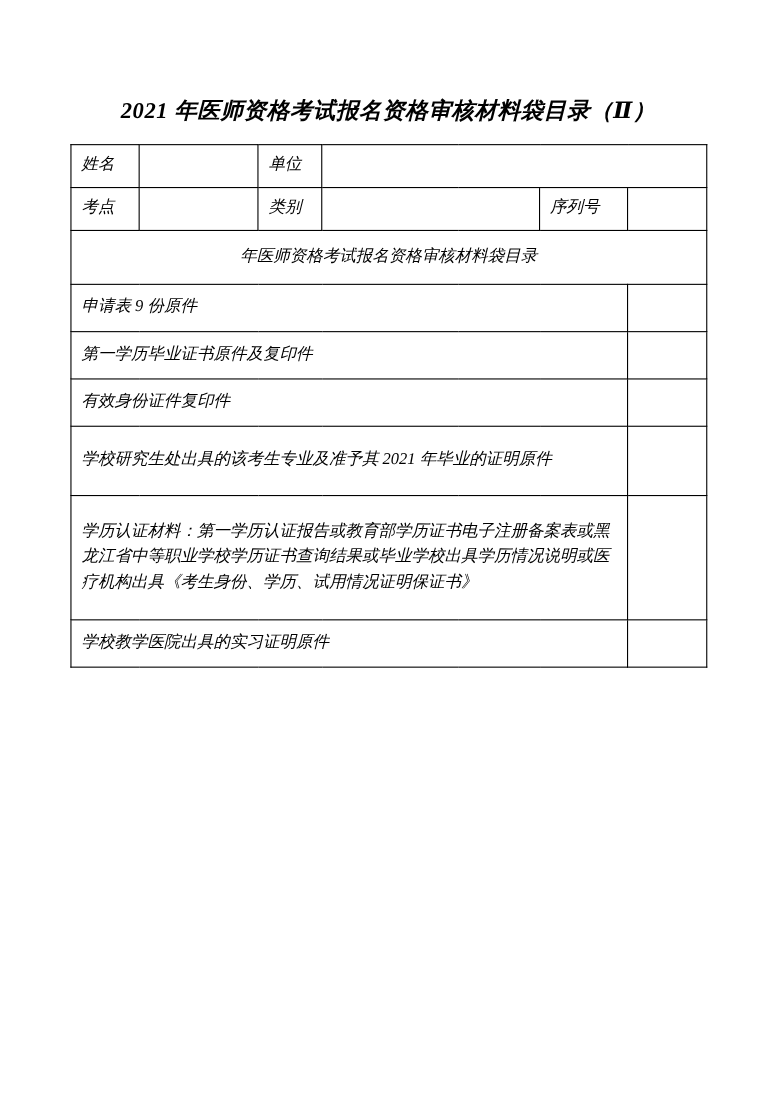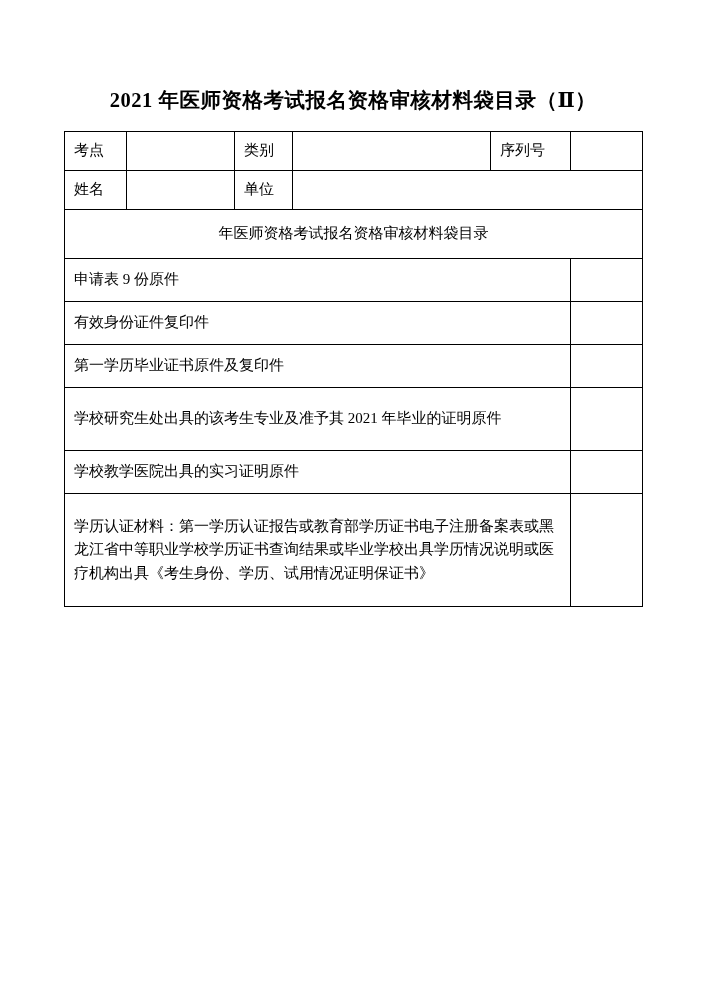--- a/index.html
+++ b/index.html
@@ -12,20 +12,21 @@
     height: 1000px;
     font-family: "Liberation Serif", "DejaVu Serif", serif;
     color: #000000;
     -webkit-font-smoothing: antialiased;
   }
   .page {
     position: relative;
     width: 704px;
     height: 1000px;
     box-sizing: border-box;
+    font-style: italic;
   }
   .doc-title {
     position: absolute;
     top: 86px;
     left: 0;
     width: 706px;
     text-align: center;
     font-size: 20.5px;
     font-weight: bold;
     letter-spacing: 0.5px;
@@ -89,56 +90,56 @@
       <col style="width:62px">
       <col style="width:108px">
       <col style="width:58px">
       <col style="width:124px">
       <col style="width:74px">
       <col style="width:80px">
       <col style="width:72px">
     </colgroup>
     <tbody>
       <tr class="row-h-header">
+        <td class="cell-label">姓名</td>
+        <td></td>
+        <td class="cell-label">单位</td>
+        <td colspan="4"></td>
+      </tr>
+      <tr class="row-h-header">
         <td class="cell-label">考点</td>
         <td></td>
         <td class="cell-label">类别</td>
         <td colspan="2"></td>
         <td class="cell-label">序列号</td>
         <td></td>
-      </tr>
-      <tr class="row-h-header">
-        <td class="cell-label">姓名</td>
-        <td></td>
-        <td class="cell-label">单位</td>
-        <td colspan="4"></td>
       </tr>
       <tr class="section-title">
         <td colspan="7">年医师资格考试报名资格审核材料袋目录</td>
       </tr>
       <tr>
         <td class="item-cell" colspan="6">申请表 9 份原件</td>
         <td class="check-cell"></td>
       </tr>
       <tr>
-        <td class="item-cell" colspan="6">有效身份证件复印件</td>
+        <td class="item-cell" colspan="6">第一学历毕业证书原件及复印件</td>
         <td class="check-cell"></td>
       </tr>
       <tr>
-        <td class="item-cell" colspan="6">第一学历毕业证书原件及复印件</td>
+        <td class="item-cell" colspan="6">有效身份证件复印件</td>
         <td class="check-cell"></td>
       </tr>
       <tr>
         <td class="item-cell tall2" colspan="6">学校研究生处出具的该考生专业及准予其 2021 年毕业的证明原件</td>
         <td class="check-cell"></td>
       </tr>
       <tr>
-        <td class="item-cell" colspan="6">学校教学医院出具的实习证明原件</td>
+        <td class="item-cell tall4" colspan="6">学历认证材料：第一学历认证报告或教育部学历证书电子注册备案表或黑龙江省中等职业学校学历证书查询结果或毕业学校出具学历情况说明或医疗机构出具《考生身份、学历、试用情况证明保证书》</td>
         <td class="check-cell"></td>
       </tr>
       <tr>
-        <td class="item-cell tall4" colspan="6">学历认证材料：第一学历认证报告或教育部学历证书电子注册备案表或黑龙江省中等职业学校学历证书查询结果或毕业学校出具学历情况说明或医疗机构出具《考生身份、学历、试用情况证明保证书》</td>
+        <td class="item-cell" colspan="6">学校教学医院出具的实习证明原件</td>
         <td class="check-cell"></td>
       </tr>
     </tbody>
   </table>
 
 </div>
 
 </body></html>

